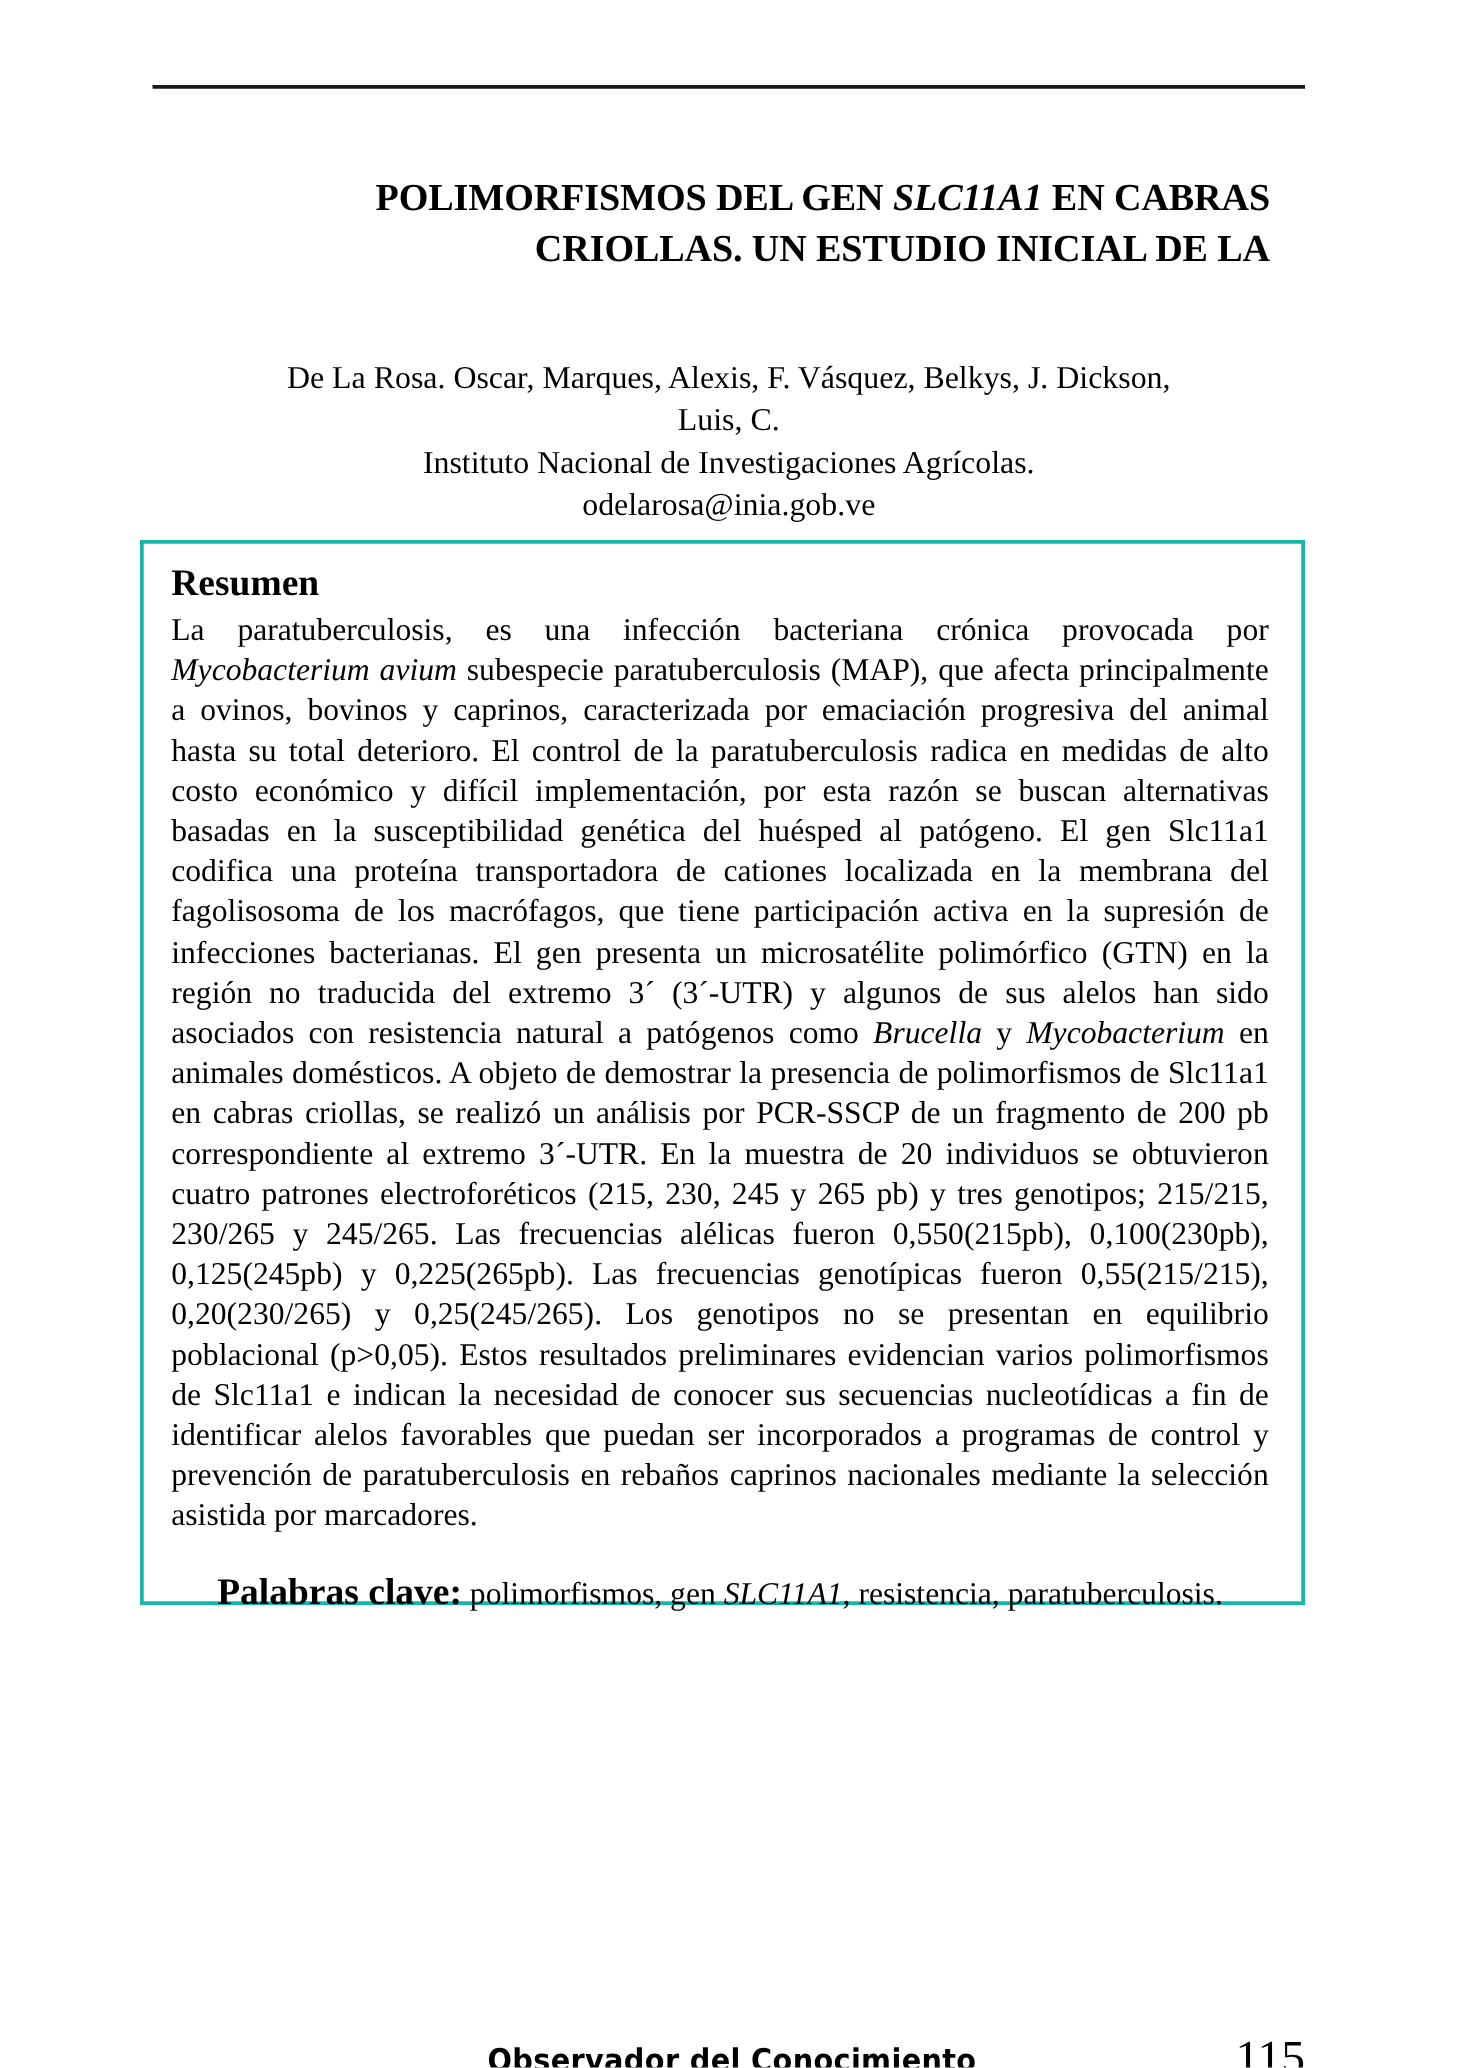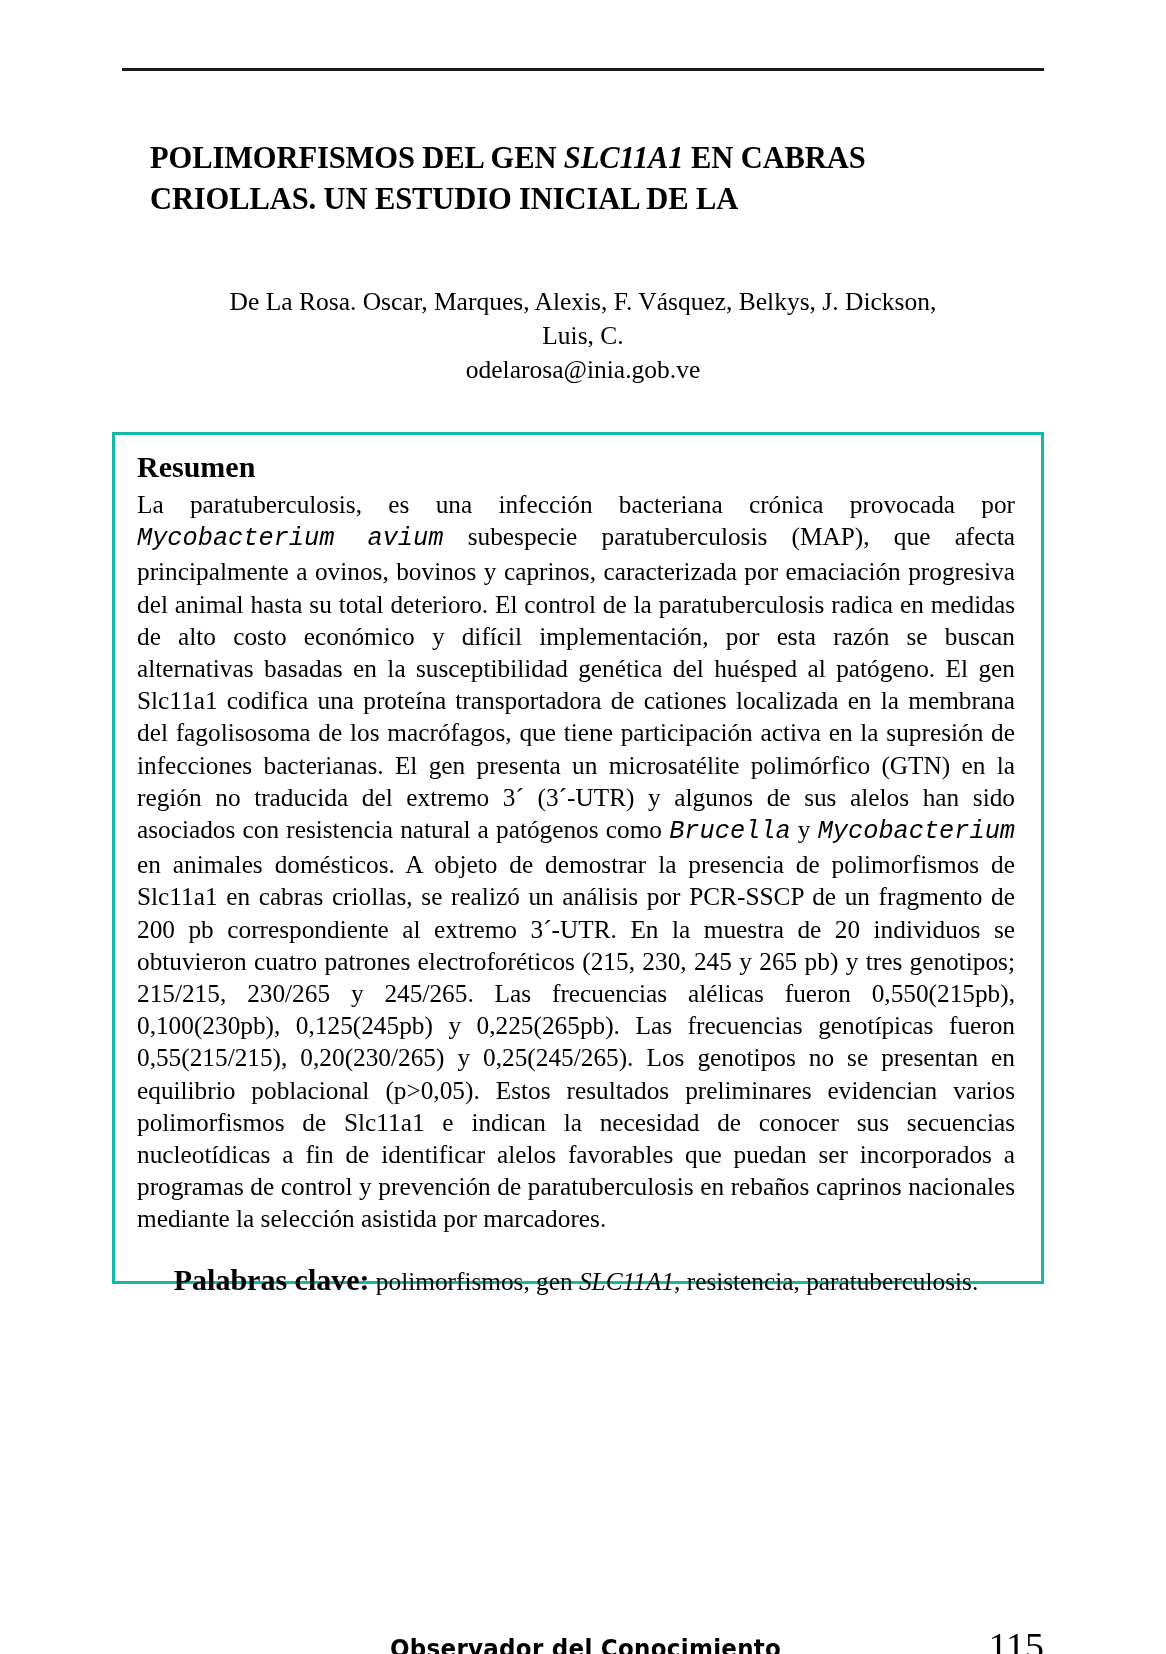--- a/index.html
+++ b/index.html
@@ -32,21 +32,21 @@
     height: 0;
     border-top: 3px solid #1a1a1a;
   }
 
   
   .title-block {
     position: absolute;
     left: 150px;
     top: 138px;
     width: 866px;
-    text-align: left;
+    text-align: right;
   }
   .title-line {
     font-size: 30.5px;
     font-weight: bold;
     line-height: 41px;
     letter-spacing: -0.1px;
     white-space: nowrap;
   }
   .title-line i { font-style: italic; }
 
@@ -82,21 +82,21 @@
     line-height: 40px;
     margin-bottom: 1px;
   }
   .abstract-text {
     font-size: 25.3px;
     line-height: 32.2px;
     text-align: justify;
     text-justify: inter-word;
     hyphens: none;
   }
-  .abstract-text i { font-style: italic; font-family: Liberation Mono, monospace; }
+  .abstract-text i { font-style: italic; }
 
   .keywords {
     margin-top: 29px;
     font-size: 25.3px;
     line-height: 32px;
     text-align: center;
   }
   .keywords .kw-label {
     font-size: 30px;
     font-weight: bold;
@@ -138,20 +138,21 @@
   <div class="top-rule"></div>
 
   <div class="title-block">
     <div class="title-line"><span>POLIMORFISMOS DEL GEN </span><i>SLC11A1</i><span> EN CABRAS</span></div>
     <div class="title-line">CRIOLLAS.   UN ESTUDIO INICIAL DE LA</div>
   </div>
 
   <div class="authors-block">
     <div class="authors-line">De La Rosa. Oscar, Marques, Alexis, F.  Vásquez, Belkys, J.  Dickson,</div>
     <div class="authors-line">Luis, C.</div>
+    <div class="authors-line">Instituto Nacional de Investigaciones Agrícolas.</div>
     <div class="authors-line">odelarosa@inia.gob.ve</div>
   </div>
 
   <div class="abstract-box">
     <div class="abstract-inner">
       <div class="abstract-heading">Resumen</div>
 
       <div class="abstract-text"><span>La paratuberculosis, es una infección bacteriana crónica provocada por </span><i>Mycobacterium avium</i><span> subespecie paratuberculosis (MAP), que afecta principalmente a ovinos, bovinos y caprinos, caracterizada por emaciación progresiva del animal hasta su total deterioro. El control de la paratuberculosis radica en medidas de alto costo económico y difícil implementación, por esta razón se buscan alternativas basadas en la susceptibilidad genética del huésped al patógeno. El gen Slc11a1 codifica una proteína transportadora de cationes localizada en la membrana del fagolisosoma de los macrófagos, que tiene participación activa en la supresión de infecciones bacterianas.  El gen presenta un microsatélite polimórfico (GTN) en la región no traducida del extremo 3´ (3´-UTR) y algunos de sus alelos han sido asociados con resistencia natural a patógenos como </span><i>Brucella</i><span> y </span><i>Mycobacterium</i><span> en animales domésticos. A objeto de demostrar la presencia de polimorfismos de Slc11a1 en cabras criollas, se realizó un análisis por PCR-SSCP de un fragmento de 200 pb correspondiente al extremo 3´-UTR.  En la muestra de 20 individuos se obtuvieron cuatro patrones electroforéticos (215, 230, 245 y 265 pb) y tres genotipos; 215/215, 230/265 y 245/265. Las frecuencias alélicas fueron 0,550(215pb), 0,100(230pb), 0,125(245pb) y 0,225(265pb). Las frecuencias genotípicas fueron 0,55(215/215), 0,20(230/265) y 0,25(245/265).   Los genotipos no se presentan en equilibrio poblacional (p&gt;0,05).   Estos resultados preliminares evidencian varios polimorfismos de Slc11a1 e indican la necesidad de conocer sus secuencias nucleotídicas a fin de identificar alelos favorables que puedan ser incorporados a programas de control y prevención de paratuberculosis en rebaños caprinos nacionales mediante la selección asistida por marcadores.</span></div>
 
       <div class="keywords"><span class="kw-label">Palabras clave:</span><span> polimorfismos, gen </span><i>SLC11A1</i><span>, resistencia, paratuberculosis.</span></div>

